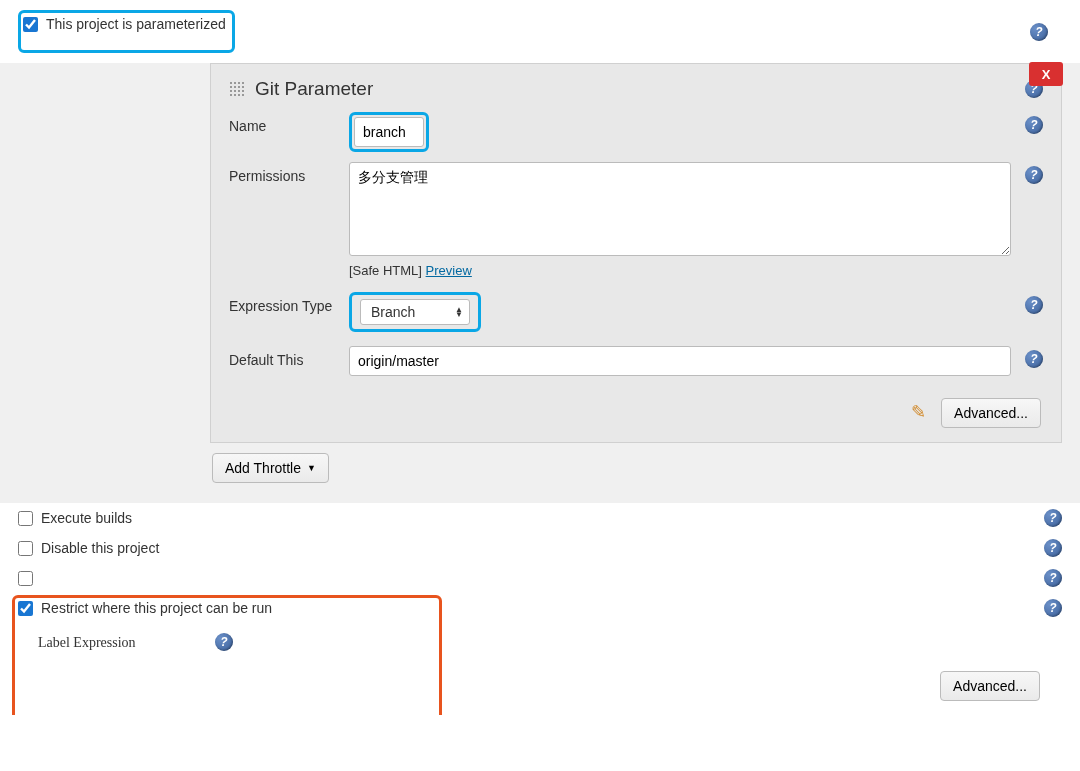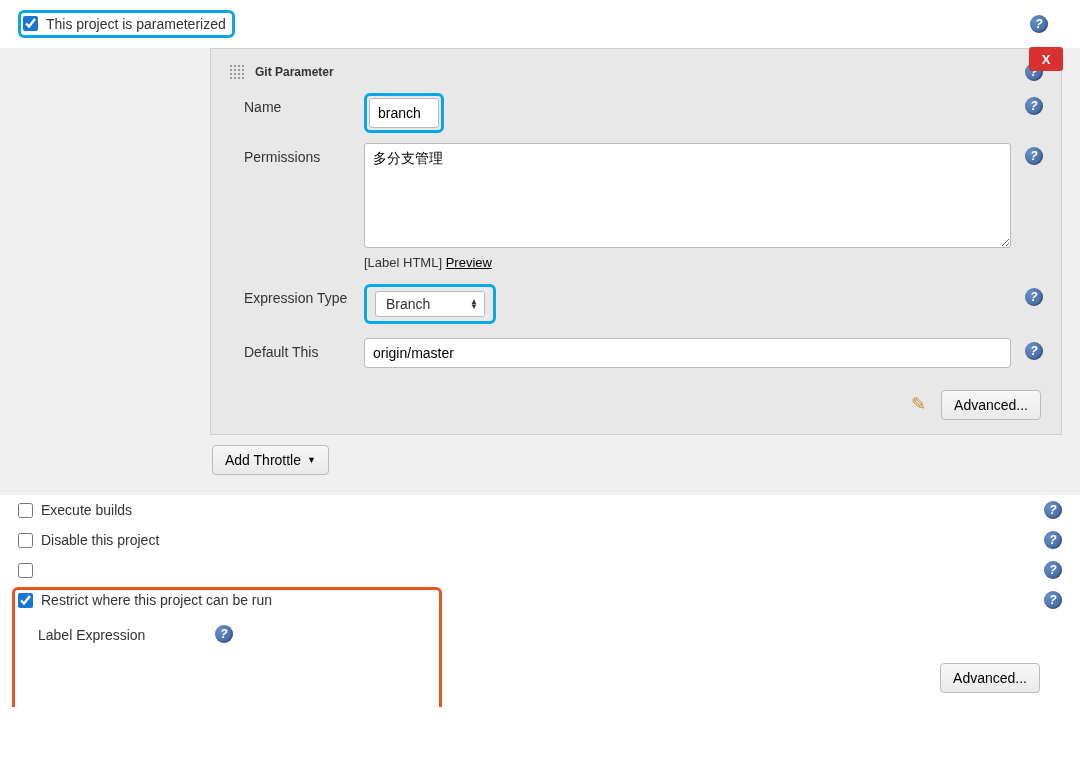--- a/index.html
+++ b/index.html
@@ -63,21 +63,21 @@
     gap: 10px;
     margin-bottom: 12px;
   }
   .drag-handle {
     width: 16px; height: 16px;
     background-image:
       radial-gradient(circle, #999 1px, transparent 1px);
     background-size: 4px 4px;
     flex-shrink: 0;
   }
-  .git-title { font-weight: bold; font-size: 12px; }
+  .git-title { font-weight: normal; font-size: 19px; }
   .close-x {
     position: absolute;
     top: -2px; right: -2px;
     background: #d93030;
     color: #fff;
     width: 34px; height: 24px;
     display: flex; align-items:center; justify-content:center;
     font-weight: bold;
     border-radius: 3px;
     font-size: 13px;
@@ -86,41 +86,40 @@
     display: flex;
     align-items: flex-start;
     margin-bottom: 14px;
     position: relative;
   }
   .form-label {
     width: 120px;
     padding-top: 6px;
     flex-shrink: 0;
     font-size: 14px;
-    margin-left: 15px;
   }
   .form-field { flex: 1; }
   .form-help {
     width: 32px;
     display: flex;
     justify-content: flex-end;
     align-items: flex-start;
     padding-top: 4px;
   }
   .text-input {
     width: 100%;
     padding: 6px 8px;
     border: 1px solid #bbb;
     border-radius: 3px;
     font-size: 14px;
     background: #fff;
   }
   .textarea {
     width: 100%;
-    height: 105px;
+    height: 94px;
     padding: 6px 8px;
     border: 1px solid #bbb;
     border-radius: 3px;
     font-size: 14px;
     background: #fff;
     resize: vertical;
   }
   .select-wrap {
     display: inline-flex;
     align-items: center;
@@ -130,21 +129,21 @@
     padding: 4px 6px 4px 10px;
     font-size: 14px;
     min-width: 110px;
     justify-content: space-between;
   }
   .sel-arrows {
     display: inline-flex; flex-direction: column;
     line-height: 5px; font-size: 8px; margin-left: 10px;
   }
   .hint-line { font-size: 13px; margin-top: 4px; }
-  .hint-line a, .link { color: #000000; }
+  .hint-line a, .link { color: #0369a1; }
   .btn {
     background: linear-gradient(#f7f7f7,#eaeaea);
     border: 1px solid #bbb;
     border-radius: 4px;
     padding: 6px 12px;
     font-size: 14px;
     cursor: pointer;
     display: inline-flex;
     align-items: center;
     gap: 6px;
@@ -170,20 +169,21 @@
   }
   .label-exp-row {
     display:flex;
     align-items:flex-start;
     padding: 6px 18px;
   }
   .label-exp-label{
     width: 175px;
     padding-left: 20px;
     padding-top:6px;
+    font-family:Liberation Serif, serif;
   }
   .label-exp-field{ flex:1; }
   .label-exp-help{
     width: 40px;
     display:flex; justify-content:flex-end; align-items:flex-start;
     padding-top:4px;
   }
   .note {
     font-size: 13.5px;
     color: #333;
@@ -196,21 +196,21 @@
   }
   
   .hl-blue {
     border: 3px solid #0aa7e6;
     border-radius: 6px;
   }
   .hl-orange {
     border: 3px solid #e8541e;
     border-radius: 6px;
   }
-  .hl-wrap-1 { padding:3px 6px 3px 2px; display:inline-flex; align-items:flex-start; }
+  .hl-wrap-1 { padding:3px 6px 18px 2px; display:inline-flex; align-items:flex-end; }
   .hl-wrap-name { padding: 2px; display:inline-block; }
   .hl-wrap-type { padding: 4px 8px; display:inline-block; }
   .hl-orange-block { padding: 2px 6px 4px 2px; margin:4px 12px 0 12px; width: 430px; }
 </style>
 </head>
 <body>
 
 <div class="row-cb" style="padding-top:10px; margin-bottom:4px; position:relative;">
   <span class="hl-blue hl-wrap-1">
     <input type="checkbox" checked="" style="">
@@ -253,21 +253,21 @@
           <input class="text-input" style="position: relative; z-index: -1;" value="branch">
         </div>
         <div style="width:32px;"></div>
       </div>
 
       <div class="form-line">
         <div class="form-label">Permissions</div>
         <div class="form-field">
           <textarea class="textarea" style="">多分支管理</textarea>
           <div class="hint-line">
-            <span>[Label HTML]</span>
+            <span>[Safe HTML]</span>
             <a href="#" class="link">Preview</a>
           </div>
         </div>
         <div class="form-help">
             <span class="help-icon">?</span>
           </div>
       </div>
 
       <div class="form-line">
         <div class="form-label">Expression Type</div>

